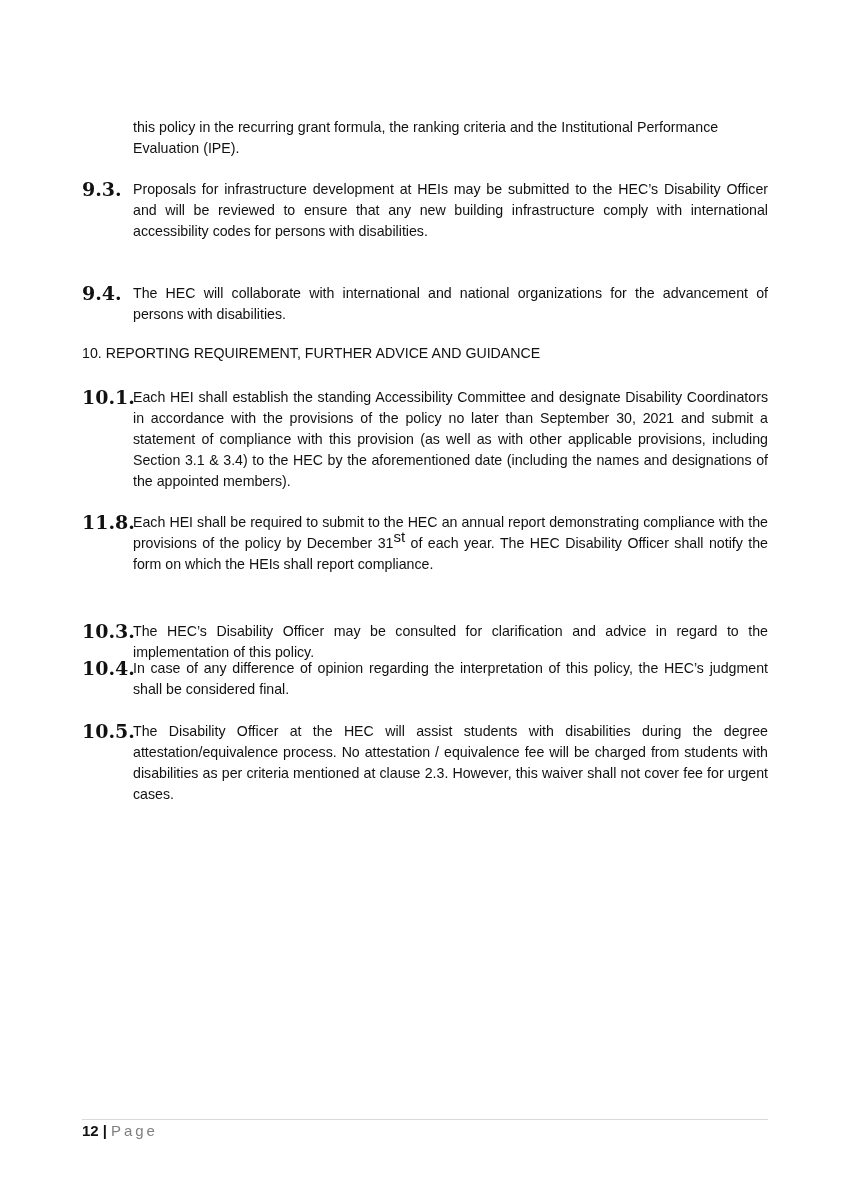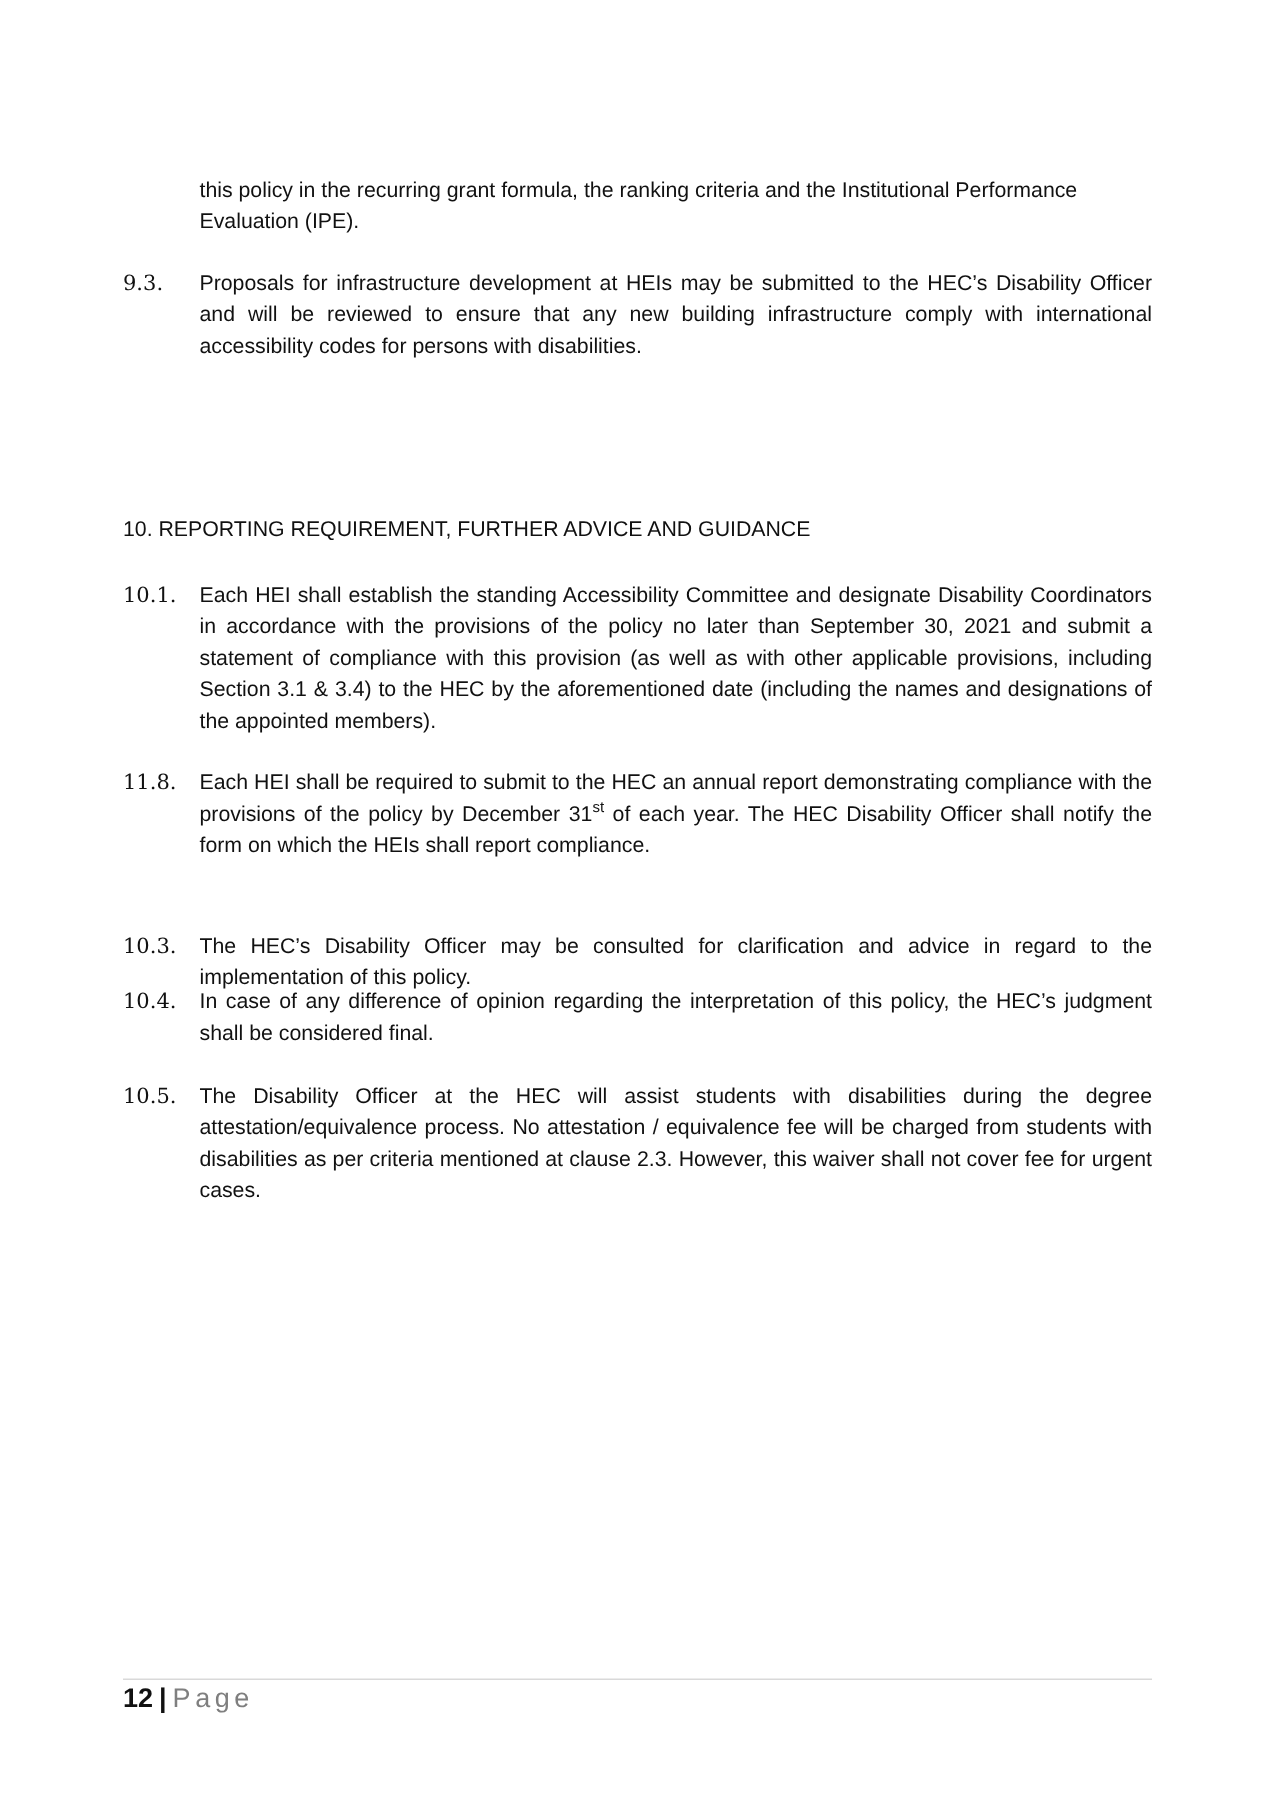--- a/index.html
+++ b/index.html
@@ -1,42 +1,46 @@
 <!DOCTYPE html>
 <html><head>
 <meta charset="utf-8">
 <style>
   html, body { margin: 0; padding: 0; background: #ffffff; }
   body { width: 849px; height: 1200px; position: relative; overflow: hidden;
          font-family: "Liberation Sans", sans-serif; color: #111111; }
   .page { position: absolute; left: 0; top: 0; width: 849px; height: 1200px; margin-top: 23px; }
   .para { position: absolute; left: 82px; width: 686px; font-size: 14.2px; line-height: 21px; }
-  .para .num { position: absolute; left: 0; top: 0; font-family: "DejaVu Serif", serif; font-size: 14px; }
+  .para .num { position: absolute; left: 0; top: 0; font-family: "DejaVu Serif", serif; font-size: 19px; font-weight: bold; }
   .para .txt { margin-left: 51px; text-align: justify; display: block; }
   .cont { position: absolute; left: 133px; width: 635px; font-size: 14.2px; line-height: 21px; }
   .heading { position: absolute; left: 82px; top: 322px; font-size: 14.2px; font-weight: normal; }
-  sup { font-size: 10px; line-height: 0; }
+  sup { font-size: 15px; line-height: 0; }
   .footer-rule { position: absolute; left: 82px; top: 1096px; width: 686px; height: 1px; background: #d9d9d9; }
-  .footer { position: absolute; left: 82px; top: 1099px; font-size: 18px; }
+  .footer { position: absolute; left: 82px; top: 1099px; font-size: 15px; }
   .footer .pnum { font-weight: bold; color: #111; }
   .footer .sep { font-weight: bold; color: #111; margin: 0 4px; }
   .footer .plabel { color: #7f7f7f; letter-spacing: 3px; }
 </style>
 </head>
 <body>
 
 <div class="page">
 
   <div class="cont" style="top:94px;">this policy in the recurring grant formula, the ranking criteria and the Institutional Performance Evaluation (IPE).</div>
 
   <div class="para" style="top:156px;">
     <span class="num">9.3.</span>
     <span class="txt">Proposals for infrastructure development at HEIs may be submitted to the HEC’s Disability Officer and will be reviewed to ensure that any new building infrastructure comply with international accessibility codes for persons with disabilities.</span>
   </div>
 
+  <div class="para" style="top:260px;">
+    <span class="num">9.4.</span>
+    <span class="txt">The HEC will collaborate with international and national organizations for the advancement of persons with disabilities.</span>
+  </div>
 
   <div class="heading">10. REPORTING REQUIREMENT, FURTHER ADVICE AND GUIDANCE</div>
 
   <div class="para" style="top:364px;">
     <span class="num">10.1.</span>
     <span class="txt">Each HEI shall establish the standing Accessibility Committee and designate Disability Coordinators in accordance with the provisions of the policy no later than September 30, 2021 and submit a statement of compliance with this provision (as well as with other applicable provisions, including Section 3.1 &amp; 3.4) to the HEC by the aforementioned date (including the names and designations of the appointed members).</span>
   </div>
 
   <div class="para" style="top:489px;">
     <span class="num">11.8.</span>

